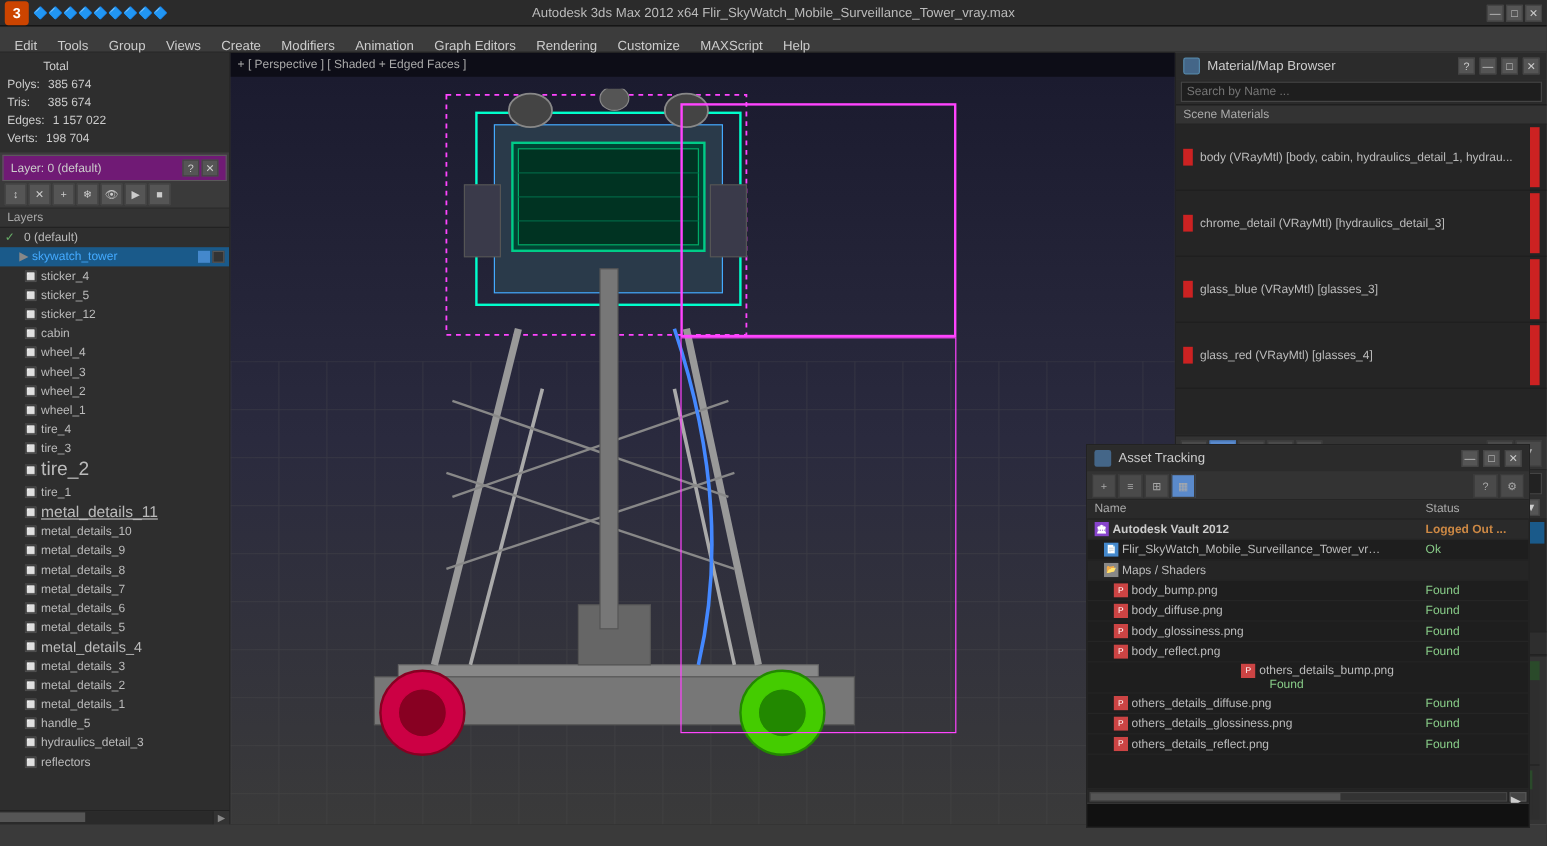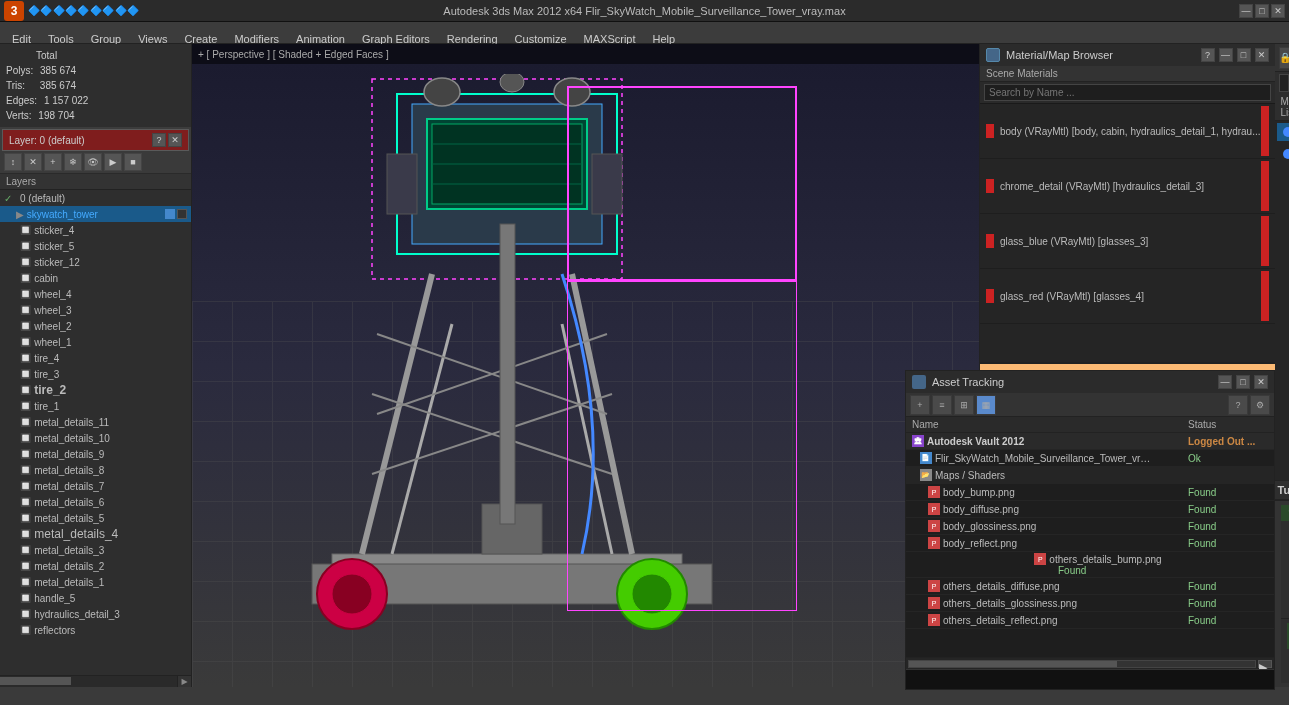--- a/index.html
+++ b/index.html
@@ -32,21 +32,21 @@
 
     
     #viewport { flex: 1; background: #2a2a2a; position: relative; overflow: hidden; }
     #viewport-label { position: absolute; top: 0; left: 0; right: 0; height: 20px; background: rgba(0,0,0,0.5); display: flex; align-items: center; padding: 0 6px; gap: 8px; font-size: 10px; color: #aaa; z-index: 5; }
 
     
     #scene-bg { width: 100%; height: 100%; background: linear-gradient(180deg, #1a1a2e 0%, #2a2a3e 50%, #3a3a3a 100%); position: relative; }
     .grid-lines { position: absolute; bottom: 0; left: 0; right: 0; height: 60%; opacity: 0.3; background-image: linear-gradient(#555 1px, transparent 1px), linear-gradient(90deg, #555 1px, transparent 1px); background-size: 40px 40px; }
 
     
-    #right-area { width: 310px; height: 100%; display: flex; flex-direction: row; background: #fdba74; border-left: 1px solid #222; }
+    #right-area { width: 310px; height: 100%; display: flex; flex-direction: column; background: #737373; border-left: 1px solid #222; }
 
     
     #material-browser { height: 320px; background: #3c3c3c; border-bottom: 2px solid #222; display: flex; flex-direction: column; }
     #mat-browser-titlebar { background: #2b2b2b; height: 22px; display: flex; align-items: center; padding: 0 6px; justify-content: space-between; }
     .window-controls { display: flex; gap: 4px; }
     .win-btn { width: 14px; height: 14px; background: #555; border: 1px solid #444; cursor: pointer; display: flex; align-items: center; justify-content: center; font-size: 9px; color: #ccc; }
     #mat-search { padding: 2px 4px; background: #2a2a2a; border-bottom: 1px solid #1a1a1a; }
     #mat-search input { width: 100%; background: #1e1e1e; border: 1px solid #444; color: #ccc; font-size: 10px; padding: 2px 4px; }
     #mat-list-header { padding: 2px 6px; background: #333; font-size: 10px; color: #aaa; border-bottom: 1px solid #222; }
     #mat-list { flex: 1; overflow-y: auto; background: #252525; }
@@ -91,21 +91,21 @@
     .asset-row.group { background: #2a2a2a; color: #ccc; font-weight: bold; justify-content: center; }
     .asset-row.sub-group { background: #252525; padding-left: 12px; color: #bbb; }
     .asset-col-name { flex: 1; display: flex; align-items: center; gap: 3px; overflow: hidden; white-space: nowrap; text-overflow: ellipsis; }
     .asset-col-status { width: 80px; color: #88cc88; }
     #asset-scrollbar { height: 12px; background: #252525; border-top: 1px solid #222; display: flex; align-items: center; padding: 0 2px; }
     #asset-scroll-track { flex: 1; height: 8px; background: #333; border: 1px solid #444; position: relative; }
     #asset-scroll-thumb { width: 60%; height: 100%; background: #555; }
     #asset-bottom-input { height: 20px; background: #1a1a1a; border-top: 1px solid #333; }
 
     
-    #layers-header-box { background: #7f1d1d; border: 1px solid #5a5a5a; margin: 2px 2px 0 2px; padding: 3px 6px; display: flex; align-items: center; justify-content: space-between; }
+    #layers-header-box { background: #701a75; border: 1px solid #5a5a5a; margin: 2px 2px 0 2px; padding: 3px 6px; display: flex; align-items: center; justify-content: space-between; }
 
     .viewport-stat { font-size: 10px; color: #ccc; line-height: 15px; }
   </style>
 </head>
 <body>
 
 <div id="title-bar">
   <div style="position:absolute;left:4px;display:flex;align-items:center;gap:4px;">
     <div style="width:20px;height:20px;background:#cc4400;border-radius:3px;display:flex;align-items:center;justify-content:center;color:#fff;font-size:12px;font-weight:bold;">3</div>
     <span style="font-size:10px;color:#888;">🔷🔷🔷🔷🔷🔷🔷🔷🔷</span>
@@ -231,29 +231,29 @@
           <div class="layer-item layer-indent2">
             <span style="color:#888;margin-right:3px;font-size:9px;">🔲</span>
             <span style="font-size:10px;">tire_4</span>
           </div>
           <div class="layer-item layer-indent2">
             <span style="color:#888;margin-right:3px;font-size:9px;">🔲</span>
             <span style="font-size:10px;">tire_3</span>
           </div>
           <div class="layer-item layer-indent2">
             <span style="color:#888;margin-right:3px;font-size:9px;">🔲</span>
-            <span style="font-size:12px;font-weight:bold;">tire_2</span>
+            <span style="font-size:16px;">tire_2</span>
           </div>
           <div class="layer-item layer-indent2">
             <span style="color:#888;margin-right:3px;font-size:9px;">🔲</span>
             <span style="font-size:10px;">tire_1</span>
           </div>
           <div class="layer-item layer-indent2">
             <span style="color:#888;margin-right:3px;font-size:9px;">🔲</span>
-            <span style="font-size:10px;">metal_details_11</span>
+            <span style="font-size:13px;text-decoration:underline;">metal_details_11</span>
           </div>
           <div class="layer-item layer-indent2">
             <span style="color:#888;margin-right:3px;font-size:9px;">🔲</span>
             <span style="font-size:10px;">metal_details_10</span>
           </div>
           <div class="layer-item layer-indent2">
             <span style="color:#888;margin-right:3px;font-size:9px;">🔲</span>
             <span style="font-size:10px;">metal_details_9</span>
           </div>
           <div class="layer-item layer-indent2">
@@ -378,25 +378,25 @@
           <div style="width:14px;height:14px;background:#446688;border:1px solid #5588aa;border-radius:2px;"></div>
           <span>Material/Map Browser</span>
         </div>
         <div class="window-controls">
           <div class="win-btn">?</div>
           <div class="win-btn">—</div>
           <div class="win-btn">□</div>
           <div class="win-btn">✕</div>
         </div>
       </div>
+      <div id="mat-search">
+        <input type="text" style="width: 100%; background: rgb(30, 30, 30); border: 1px solid rgb(68, 68, 68); color: rgb(204, 204, 204); font-size: 10px; padding: 2px 4px;" placeholder="Search by Name ...">
+      </div>
       <div id="mat-list-header">
         <span>Scene Materials</span>
-      </div>
-      <div id="mat-search">
-        <input type="text" style="width: 100%; background: rgb(30, 30, 30); border: 1px solid rgb(68, 68, 68); color: rgb(204, 204, 204); font-size: 10px; padding: 2px 4px;" placeholder="Search by Name ...">
       </div>
       <div id="mat-list">
       <div class="mat-item">
             <div class="mat-color-bar"></div>
             <div style="flex:1;overflow:hidden;white-space:nowrap;text-overflow:ellipsis;font-size:10px;">body (VRayMtl) [body, cabin, hydraulics_detail_1, hydrau...</div>
             <div style="width:8px;height:50px;background:#cc2222;flex-shrink:0;"></div>
           </div>
           <div class="mat-item">
             <div class="mat-color-bar"></div>
             <div style="flex:1;overflow:hidden;white-space:nowrap;text-overflow:ellipsis;font-size:10px;">chrome_detail (VRayMtl) [hydraulics_detail_3]</div>

